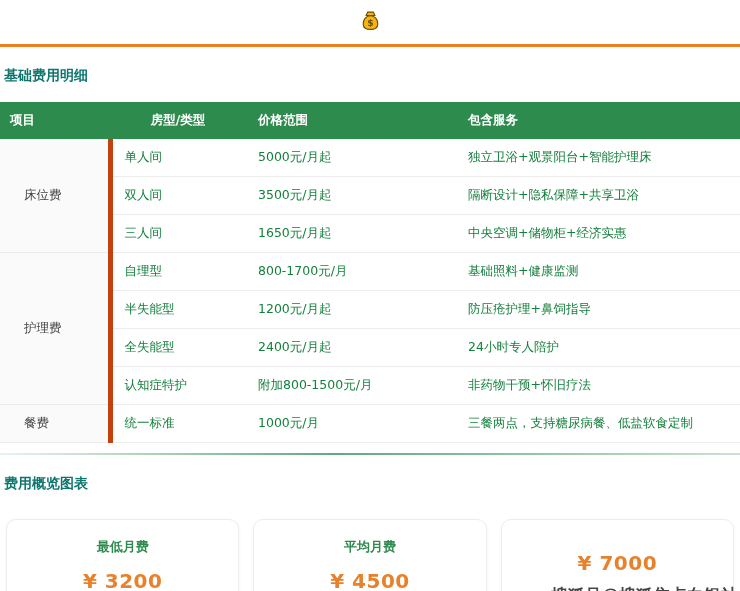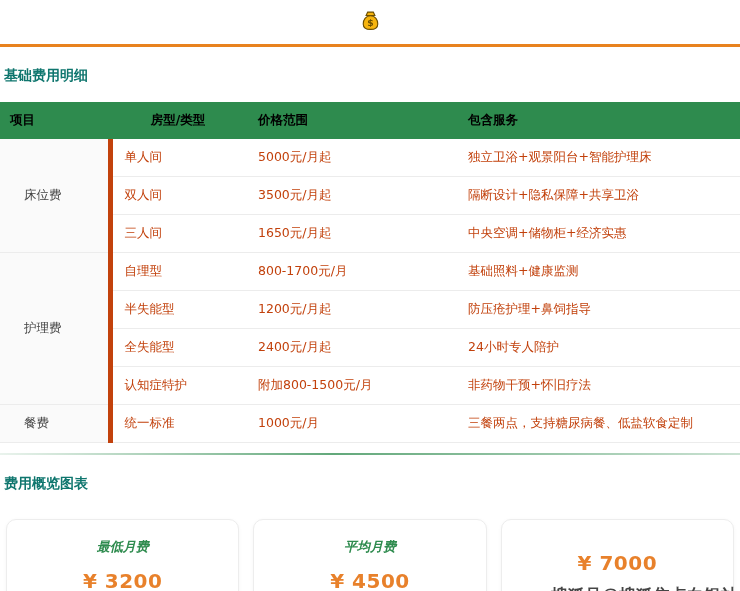--- a/index.html
+++ b/index.html
@@ -18,49 +18,49 @@
   .section-heading {
     color:#0f766e; font-weight:bold; font-size:14px;
     margin:20px 4px 0 4px;
   }
 
   table.fee-table {
     width:100%; border-collapse:collapse; margin-top:17px;
     font-size:12.5px; table-layout:fixed;
   }
   .fee-table thead th {
-    background:#2e8b4e; color:#000000; font-weight:bold;
+    background:#2e8b4e; color:#ffffff; font-weight:bold;
     text-align:left; padding:10px 12px; font-size:12.5px;
   }
   .fee-table thead th.col-item { width:88px; padding-left:10px; }
   .fee-table thead th.col-type { width:112px;text-align:center; }
   .fee-table thead th.col-price { width:186px; }
   .fee-table tbody td {
-    padding:10px 12px; color:#c2410c;
+    padding:10px 12px; color:#15803d;
     border-bottom:1px solid #ececec;
     overflow:hidden; white-space:nowrap;
   }
   .fee-table tbody td.col-item {
     background:#fafafa; border-right:5px solid #c2410c;
     padding-left:24px; color:#444444; vertical-align:middle;
   }
 
   .green-divider {
     height:2px; margin-top:10px;
     background:linear-gradient(90deg, rgba(46,139,78,0.10), rgba(46,139,78,0.75) 45%, rgba(46,139,78,0.25));
   }
 
   .cards-row { display:flex; gap:14px; margin:26px 6px 0 6px; }
   .summary-card {
     flex:1; background:#ffffff;
     border:1px solid #ededed; border-radius:10px;
     box-shadow:0 1px 4px rgba(0,0,0,0.04);
     text-align:center; padding:18px 0 26px 0;
   }
-  .card-label { color:#2e8b4e; font-weight:bold; font-size:13px;font-style:italic; }
+  .card-label { color:#2e8b4e; font-weight:bold; font-size:13px; }
   .card-price { color:#e8812b; font-weight:bold; font-size:20px; margin-top:13px; letter-spacing:0.5px; }
 
   .watermark {
     position:absolute; right:2px; top:584px;
     font-size:17px; font-weight:bold;
     color:rgba(28,28,28,0.82);
     white-space:nowrap; pointer-events:none;
     text-shadow:1px 1px 0 rgba(255,255,255,0.35);
   }
 </style>

